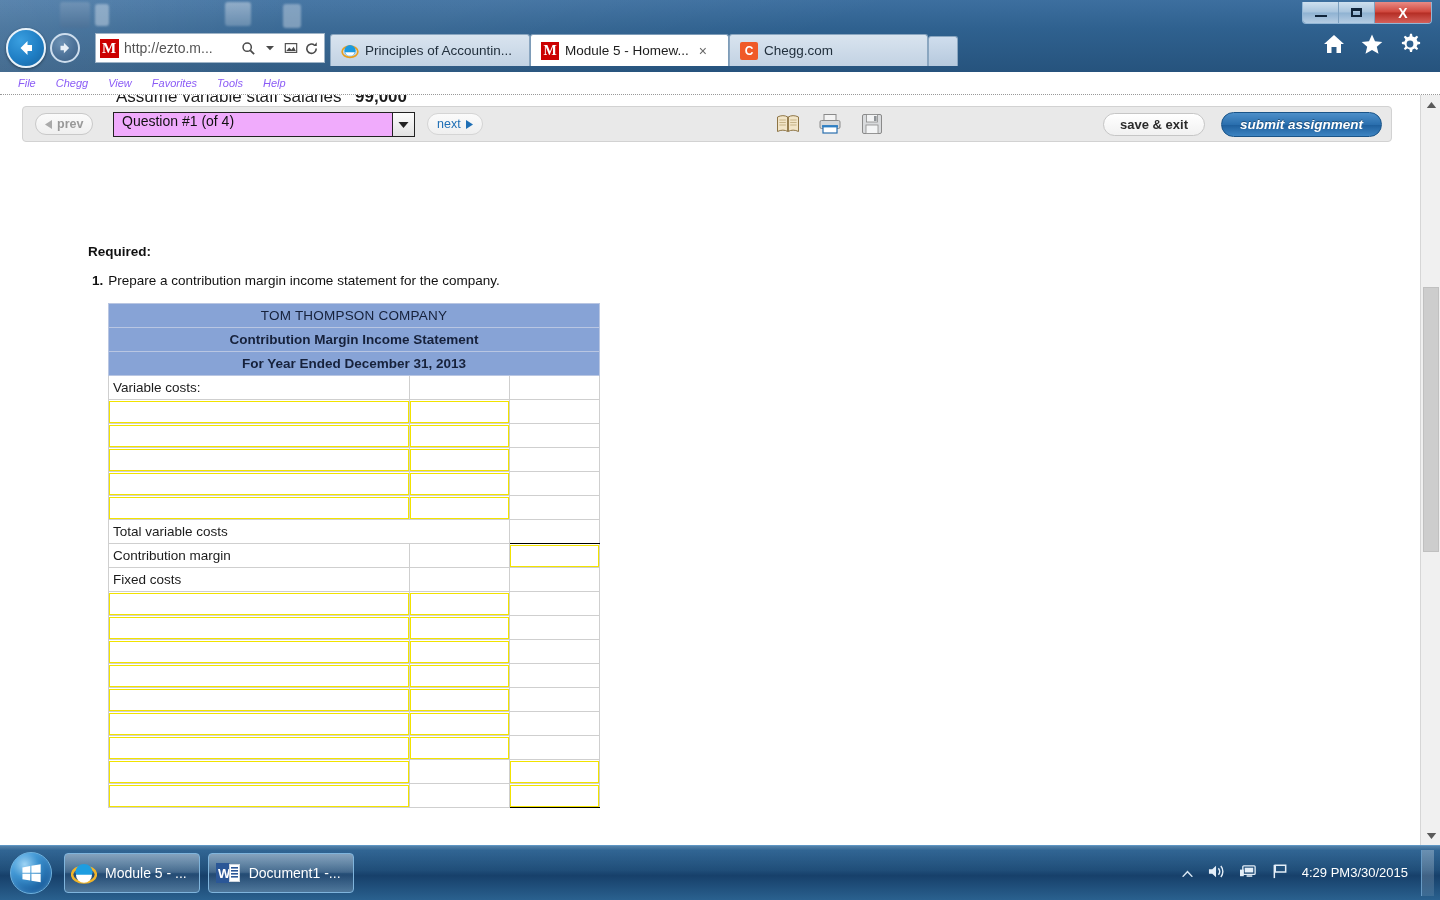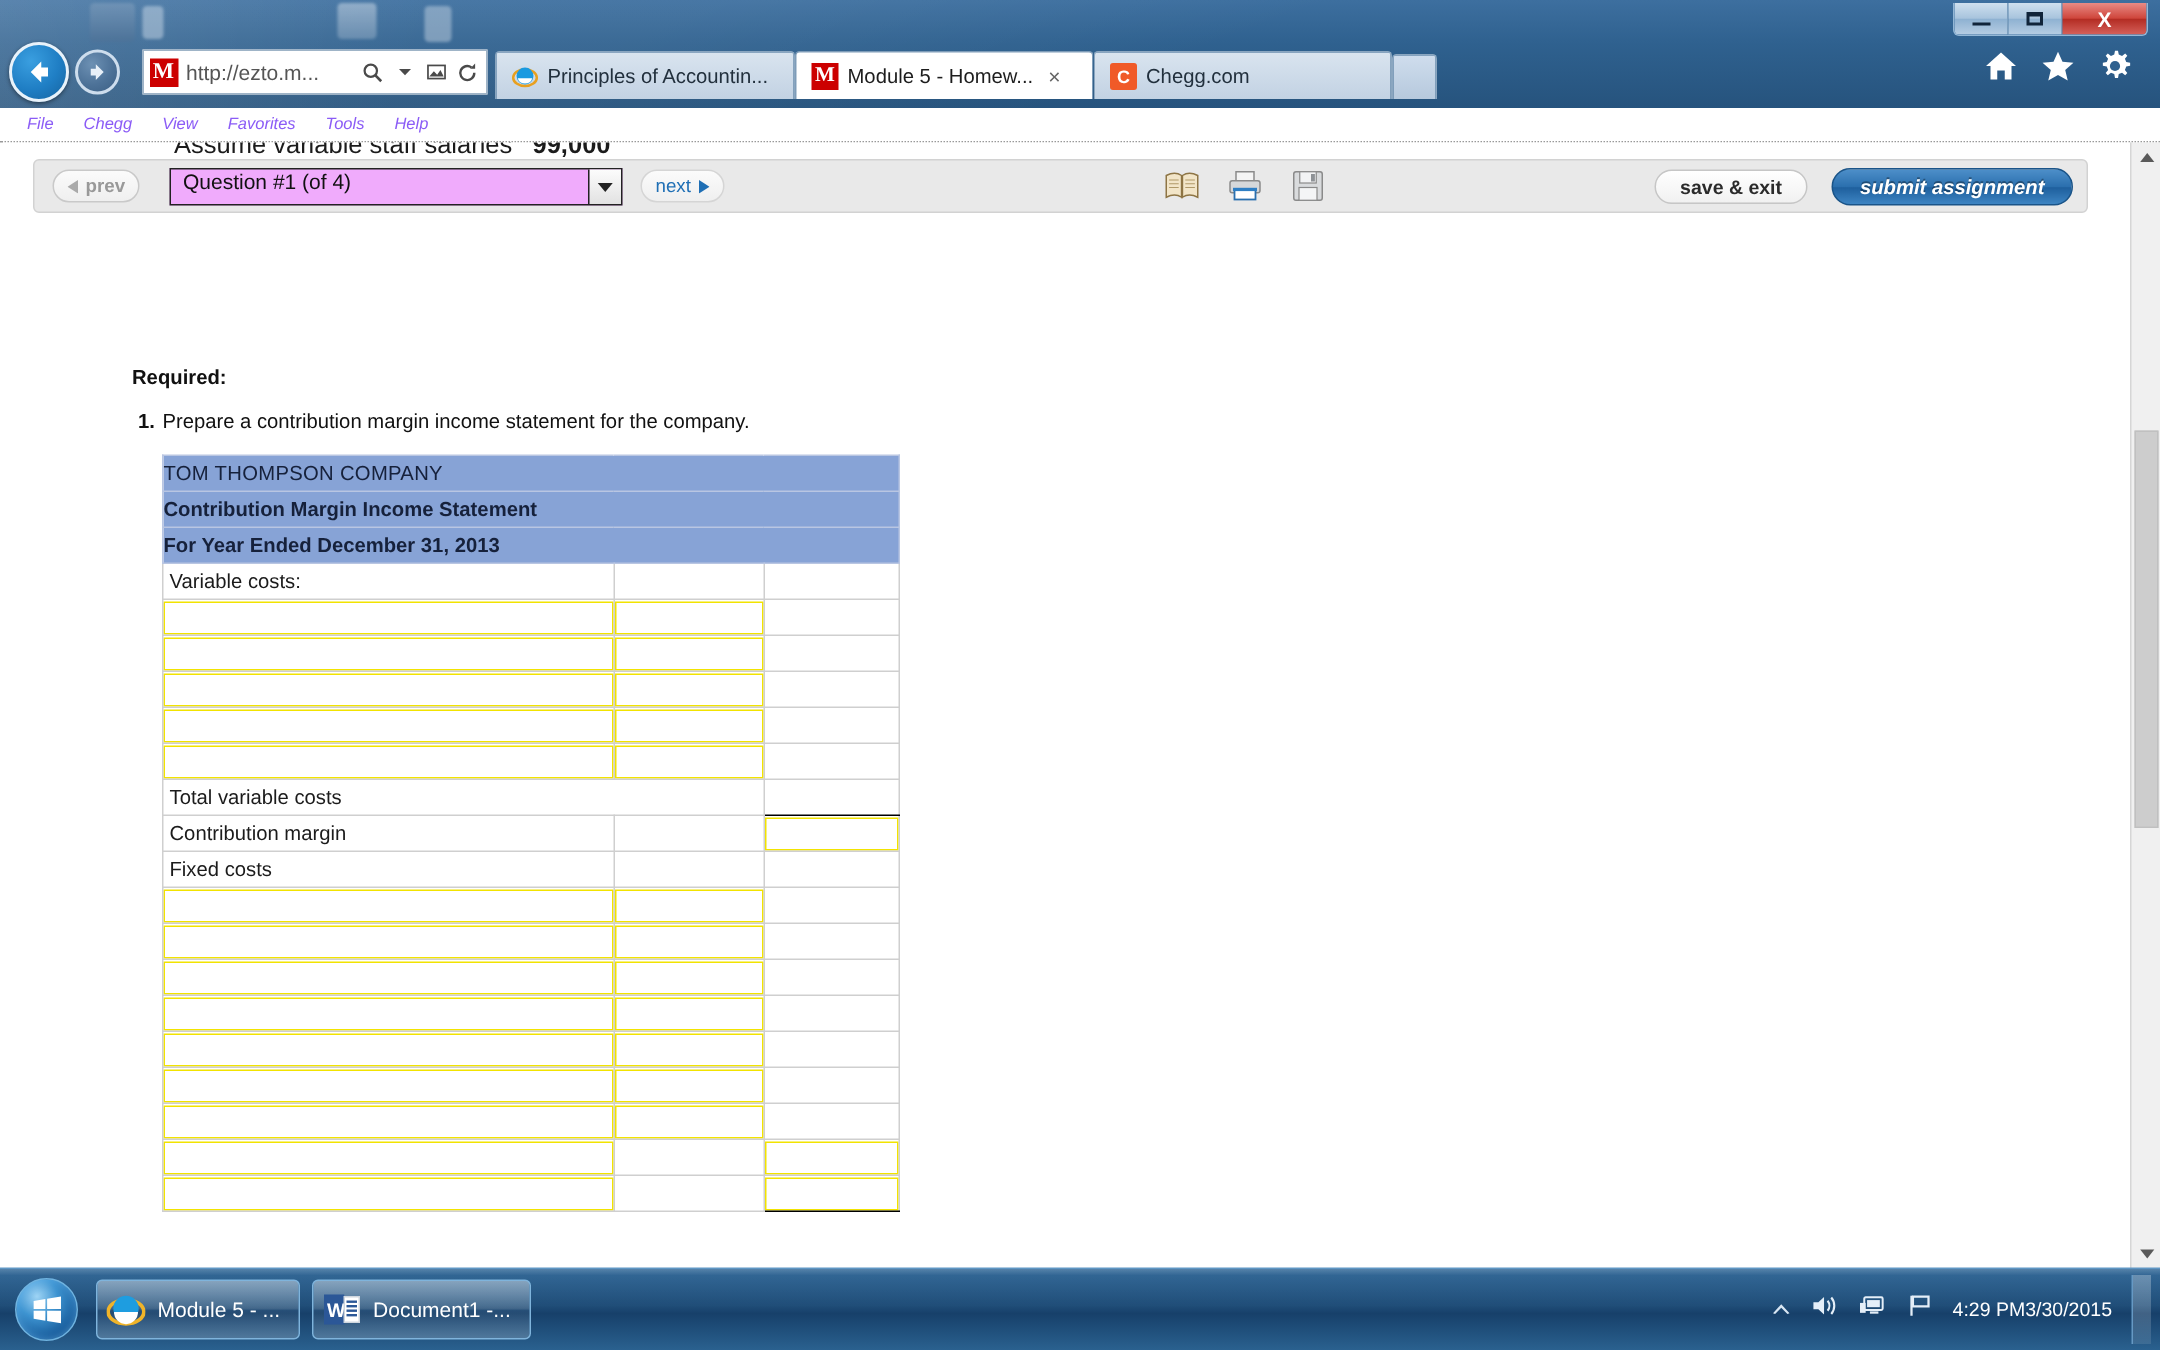--- a/index.html
+++ b/index.html
@@ -218,21 +218,21 @@
 
   
   #stmt {
     position: absolute; left: 108px; top: 208px;
     width: 492px; border-collapse: collapse; table-layout: fixed;
     font-size: 13.5px; color: #1b1b1b;
   }
   #stmt td { border: 1px solid #cfcfcf; height: 24px; padding: 0; vertical-align: middle; }
   #stmt .c1 { width: 300px; } #stmt .c2 { width: 100px; } #stmt .c3 { width: 90px; }
   #stmt .hdr {
-    background: #87a3d6; font-weight: bold; color: #16213b;
+    background: #87a3d6; text-align: center; font-weight: bold; color: #16213b;
     border: 1px solid #b9c6e2; height: 24px;
   }
   #stmt .hdr.t1 { font-weight: normal; letter-spacing: .2px; }
   #stmt .lbl { padding-left: 4px; }
   .inp {
     display: block; width: 100%; height: 22px;
     border: 1.5px solid #f2e300; background: #fff; margin: 0;
   }
   .ul-black { border-bottom: 1.5px solid #000 !important; }
 

